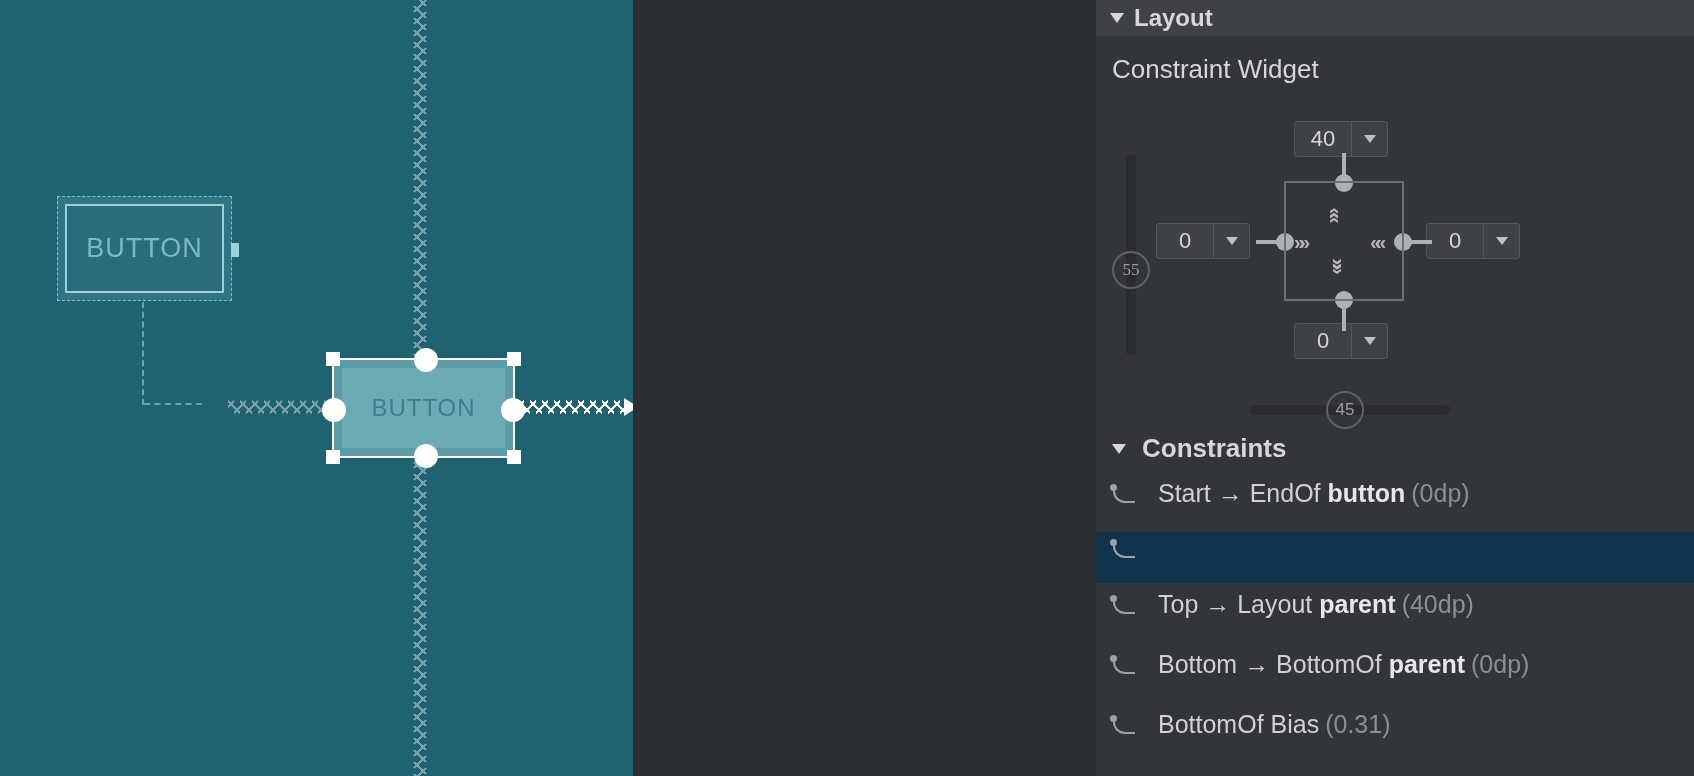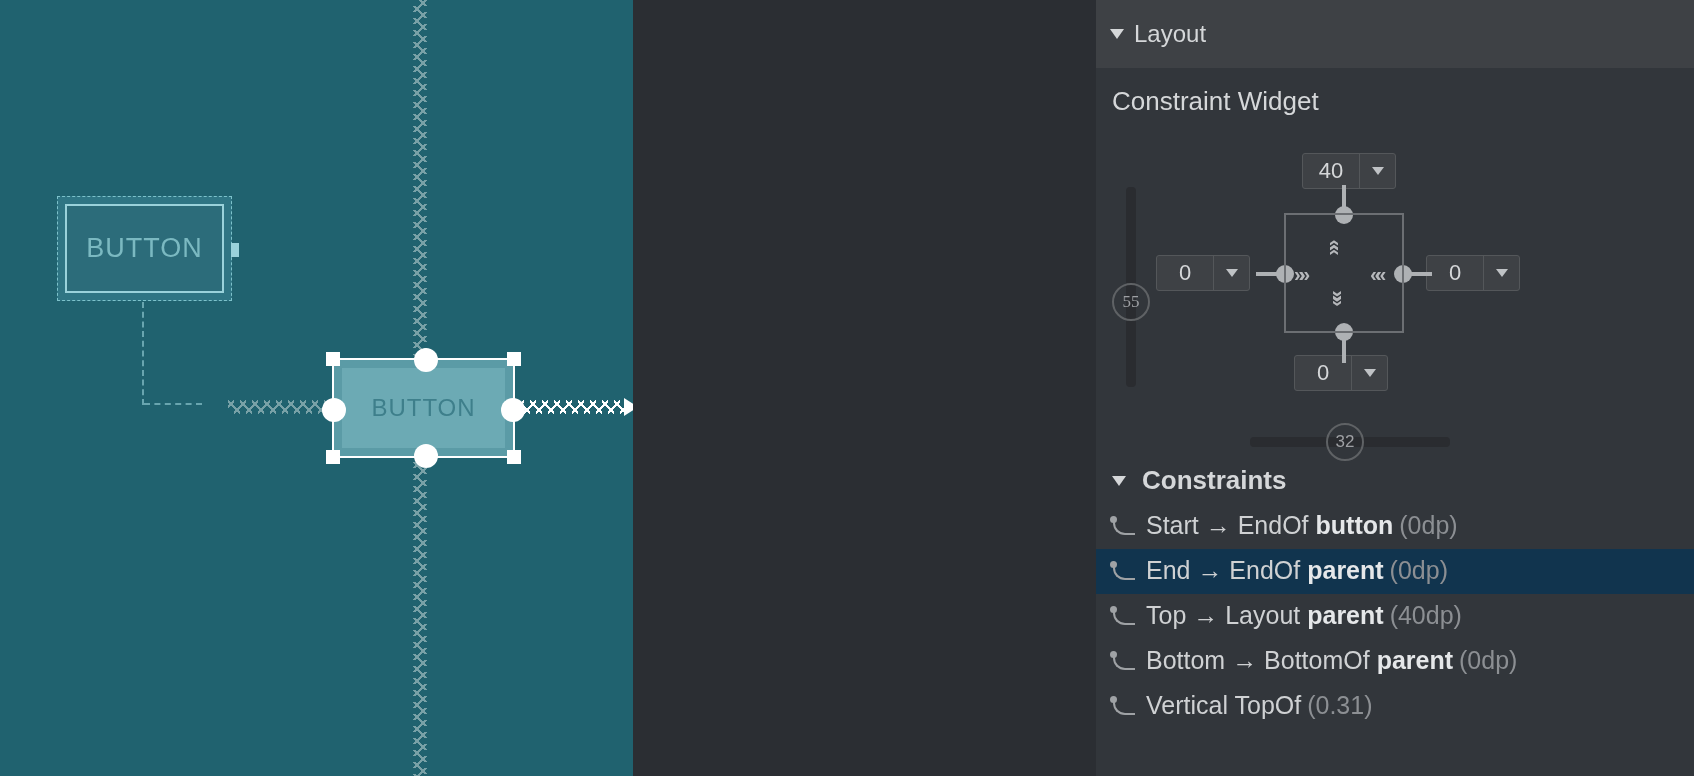--- a/index.html
+++ b/index.html
@@ -56,21 +56,21 @@
   .handle-sq.bl{ left:-8px;  bottom:-8px;} .handle-sq.br{ right:-8px; bottom:-8px;}
   .handle-cr{ position:absolute; width:24px; height:24px; border-radius:50%; background:#fff; }
   .handle-cr.t{ left:80px;  top:-12px; }  .handle-cr.b{ left:80px; bottom:-12px; }
   .handle-cr.l{ left:-12px; top:38px; }   .handle-cr.r{ right:-12px; top:38px; }
 
   
   .gutter{ width:463px; height:776px; background:#2b2e33; }
 
   
   .inspector{ width:598px; height:776px; background:#32363b; color:#d5d7d9; font-size:22px; position:relative; }
-  .section-hdr{ display:flex; align-items:center; gap:10px; background:#3e4145; padding:20px 14px; font-weight:400; font-size:24px; }
+  .section-hdr{ display:flex; align-items:center; gap:10px; background:#3e4145; padding:4px 14px; font-weight:700; font-size:24px; }
   .tri{ width:0;height:0;border-left:7px solid transparent;border-right:7px solid transparent;border-top:10px solid #d5d7d9; }
   .sub{ padding:18px 15px 4px 16px; font-size:26px; color:#d5d7d9; }
 
   
   .cwidget{ position:relative; height:324px; margin-top:6px; }
   .slider-v{ position:absolute; left:30px; top:60px; width:10px; height:200px; background:#2a2c30; border-radius:4px;}
   .slider-v .thumb{ position:absolute; left:-14px; top:96px; width:38px; height:38px; border-radius:50%;
                     border:2px solid #5f6265; color:#9ea0a4;
                     display:flex; align-items:center; justify-content:center; font-size:17px;font-family:Liberation Serif, serif; }
   .slider-h{ position:absolute; left:154px; bottom:4px; width:200px; height:10px; background:#2a2c30; border-radius:4px;}
@@ -84,27 +84,27 @@
   .dot{ position:absolute; width:18px; height:18px; border-radius:50%; background:#aeb1b4; }
   .dot.t{left:239px; top:79px;} .dot.b{left:239px; top:196px;}
   .dot.l{left:180px; top:138px;} .dot.r{left:298px; top:138px;}
   .rod{ position:absolute; background:#aeb1b4; }
   .rod.t{ left:246px; top:58px;  width:4px; height:24px;} .rod.b{ left:246px; top:212px; width:4px; height:24px;}
   .rod.l{ left:160px; top:145px; width:24px; height:4px;} .rod.r{ left:312px; top:145px; width:24px; height:4px;}
   .field{ position:absolute; display:flex; border:1px solid #54575a; background:#3e4145; border-radius:3px; }
   .field span{ width:56px; text-align:center; padding:4px 0; font-size:22px; color:#d5d7d9; }
   .field .dd{ width:36px; border-left:1px solid #54575a; display:flex; align-items:center; justify-content:center; }
   .field .dd::after{content:"";width:0;height:0;border-left:6px solid transparent;border-right:6px solid transparent;border-top:8px solid #bfc2c5;}
-  .fld-top{left:206px; top:26px;} .fld-bot{left:198px; top:228px;}
+  .fld-top{left:198px; top:26px;} .fld-bot{left:198px; top:228px;}
   .fld-left{left:60px;  top:128px;} .fld-right{left:330px; top:128px;}
 
   
   .clist{ padding-top:6px; }
   .clist .hdr{ display:flex; align-items:center; gap:16px; padding:8px 16px; font-size:26px; font-weight:600;}
-  .row{ display:flex; align-items:center; gap:10px; padding:7px 14px 9px 14px; font-size:25px; color:#cfd1d3;}
+  .row{ display:flex; align-items:center; gap:22px; padding:7px 14px 24px 14px; font-size:25px; color:#cfd1d3;}
   .row .ci{ width:26px; height:20px; position:relative; flex:0 0 26px;}
   .row .ci::before{content:"";position:absolute;left:0;top:0;width:7px;height:7px;border-radius:50%;background:#9fa2a5;}
   .row .ci::after{content:"";position:absolute;left:3px;top:3px;width:20px;height:14px;border:2px solid #9fa2a5;border-top:none;border-right:none;border-bottom-left-radius:12px;}
   .row.sel{ background:#11344e; }
   .row b{ font-weight:700; color:#e5e7e9; }
   .row .dp{ color:#8c8f93; margin-left:6px;}
 </style>
 </head>
 <body>
 
@@ -143,21 +143,21 @@
     <span>Layout</span>
   </div>
 
   <div class="sub">Constraint Widget</div>
 
   <div class="cwidget">
     <div class="slider-v">
       <div class="thumb">55</div>
     </div>
     <div class="slider-h">
-      <div class="thumb">32</div>
+      <div class="thumb">45</div>
     </div>
 
     <div class="field fld-top">
       <span>40</span>
         <span class="dd"></span>
       </div>
     <div class="field fld-bot">
       <span>0</span>
         <span class="dd"></span>
       </div>
@@ -193,32 +193,31 @@
       <span>Constraints</span>
     </div>
 
     <div class="row">
         <span class="ci"></span>
       <span><span>Start → EndOf </span><b>button</b><span class="dp">(0dp)</span></span>
       </div>
 
     <div class="row sel">
         <span class="ci"></span>
-      <span><span>End → EndOf </span><b>parent</b><span class="dp">(0dp)</span></span>
       </div>
 
     <div class="row">
         <span class="ci"></span>
       <span><span>Top → Layout </span><b>parent</b><span class="dp">(40dp)</span></span>
       </div>
 
     <div class="row">
         <span class="ci"></span>
       <span><span>Bottom → BottomOf </span><b>parent</b><span class="dp">(0dp)</span></span>
       </div>
 
     <div class="row">
         <span class="ci"></span>
-      <span><span>Vertical TopOf</span><b></b><span class="dp">(0.31)</span></span>
+      <span><span>BottomOf Bias</span><b></b><span class="dp">(0.31)</span></span>
       </div>
 
   </div>
 </div>
 
 </body></html>

